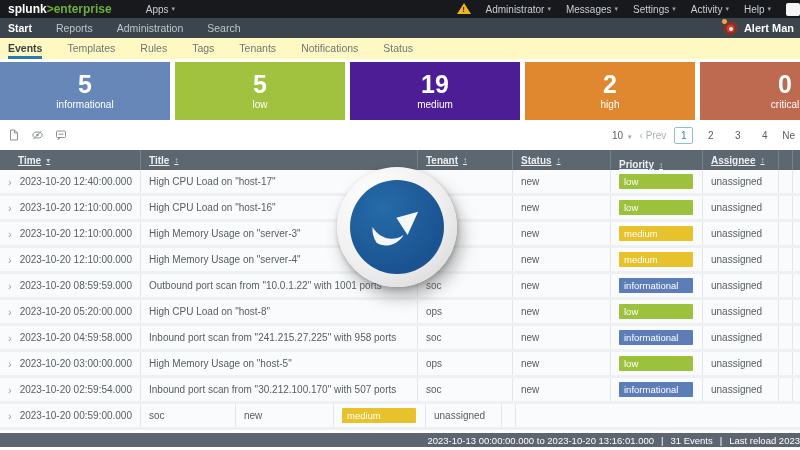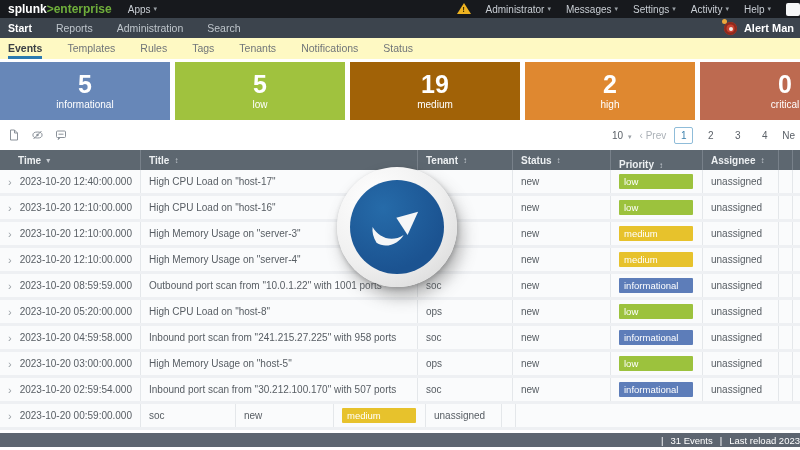--- a/index.html
+++ b/index.html
@@ -5,21 +5,21 @@
   html,body{margin:0;padding:0;}
   .screen{width:800px;height:450px;overflow:hidden;position:relative;background:#fff;
           font-family:"Liberation Sans",sans-serif;}
 
   
   .topbar{height:18px;background:#17191d;display:flex;align-items:center;padding:0 8px;gap:14px;}
   .brand{font-size:12px;font-weight:bold;cursor:pointer;white-space:nowrap;}
   .b-splunk{color:#fff;}
   .b-gt,.b-ent{color:#6fae3b;}
   .menu-item{color:#c9ced4;font-size:10px;display:flex;align-items:center;gap:3px;cursor:pointer;white-space:nowrap;}
-  .apps-menu{margin-left:2px;}
+  .apps-menu{margin-left:20px;}
   .top-right{margin-left:auto;display:flex;align-items:center;gap:15px;}
   .caret{font-size:7px;color:#9aa0a6;}
   .warn{position:relative;width:14px;height:12px;}
   .tri{position:absolute;left:0;top:0;width:0;height:0;border-left:7px solid transparent;border-right:7px solid transparent;border-bottom:11px solid #eeb320;}
   .ex{position:absolute;left:0;top:2px;width:14px;text-align:center;font-size:8px;color:#3a2c05;font-weight:bold;font-style:normal;}
   .findbox{width:14px;height:13px;background:#f5f6f7;border-radius:2px;margin-right:-8px;margin-left:0;}
 
   
   .appbar{height:20px;background:#3c444d;display:flex;align-items:center;padding:0 8px;gap:24px;}
   .app-item{color:#bfc6cc;font-size:10.5px;display:flex;gap:3px;align-items:center;cursor:pointer;}
@@ -47,21 +47,21 @@
   .tool-icons{display:flex;gap:11px;align-items:center;}
   .tool-icons svg{display:block;cursor:pointer;}
   .pager{margin-left:auto;display:flex;align-items:center;gap:8px;font-size:10px;color:#5b6168;margin-right:-3px;}
   .page-size{display:flex;gap:5px;align-items:flex-end;cursor:pointer;}
   .prev{color:#abb1b7;cursor:default;white-space:nowrap;}
   .page-btn{min-width:13px;height:15px;display:flex;align-items:center;justify-content:center;padding:0 2px;border:1px solid transparent;cursor:pointer;}
   .page-btn.active{border-color:#8fbcd9;border-radius:2px;color:#3c81ad;}
   .next{cursor:pointer;}
 
   
-  .thead{height:20px;background:#5d6770;display:flex;align-items:center;color:#edf0f2;font-size:10px;font-weight:bold;}
+  .thead{height:20px;background:#5d6770;display:flex;align-items:center;color:#edf0f2;font-size:10px;font-weight:bold;text-decoration:underline;}
   .th{display:flex;align-items:center;gap:5px;height:100%;box-sizing:border-box;padding-left:8px;border-left:1px solid #78818a;cursor:pointer;}
   .th:first-child{border-left:none;padding-left:18px;}
   .sort{font-size:8px;color:#c6ccd2;font-weight:normal;}
   .col-time{width:140px;flex:none;}
   .col-title{width:277px;flex:none;}
   .col-tenant{width:95px;flex:none;}
   .col-status{width:98px;flex:none;}
   .col-priority{width:92px;flex:none;align-items:flex-end;}
   .col-assignee{width:76px;flex:none;text-align:right;}
   .col-extra{width:14px;flex:none;}
@@ -202,21 +202,21 @@
       <div class="card" style="background: rgb(103, 135, 184);">
         <div class="card-number">5</div>
         <div class="card-label">informational</div>
       </div>
 
       <div class="card" style="background: rgb(160, 194, 62);">
         <div class="card-number">5</div>
         <div class="card-label">low</div>
       </div>
 
-      <div class="card" style="background: #a16207;">
+      <div class="card" style="background: #4c1d95;">
         <div class="card-number">19</div>
         <div class="card-label">medium</div>
       </div>
 
       <div class="card" style="background: rgb(223, 136, 48);">
         <div class="card-number">2</div>
         <div class="card-label">high</div>
       </div>
 
       <div class="card" style="background: rgb(189, 106, 80);">
@@ -526,20 +526,21 @@
         <div class="td col-assignee">
           <span>unassigned</span>
         </div>
         <div class="td col-extra"></div>
         <div class="td col-extra2"></div>
       </div>
 
   </div>
 
   <div class="statusbar">
+    <span>2023-10-13 00:00:00.000 to 2023-10-20 13:16:01.000</span>
     <span class="sb-sep">|</span>
     <span>31 Events</span>
     <span class="sb-sep">|</span>
     <span>Last reload 2023</span>
   </div>
 
   <div class="overlay">
     <div class="overlay-inner">
       <svg width="66" height="66" viewBox="0 0 100 100">
         <path d="M13,50 C22,66 42,74 60,62 C54,74 34,84 19,74 C14,66 12,57 13,50 Z" fill="#f5f6f7"></path>

